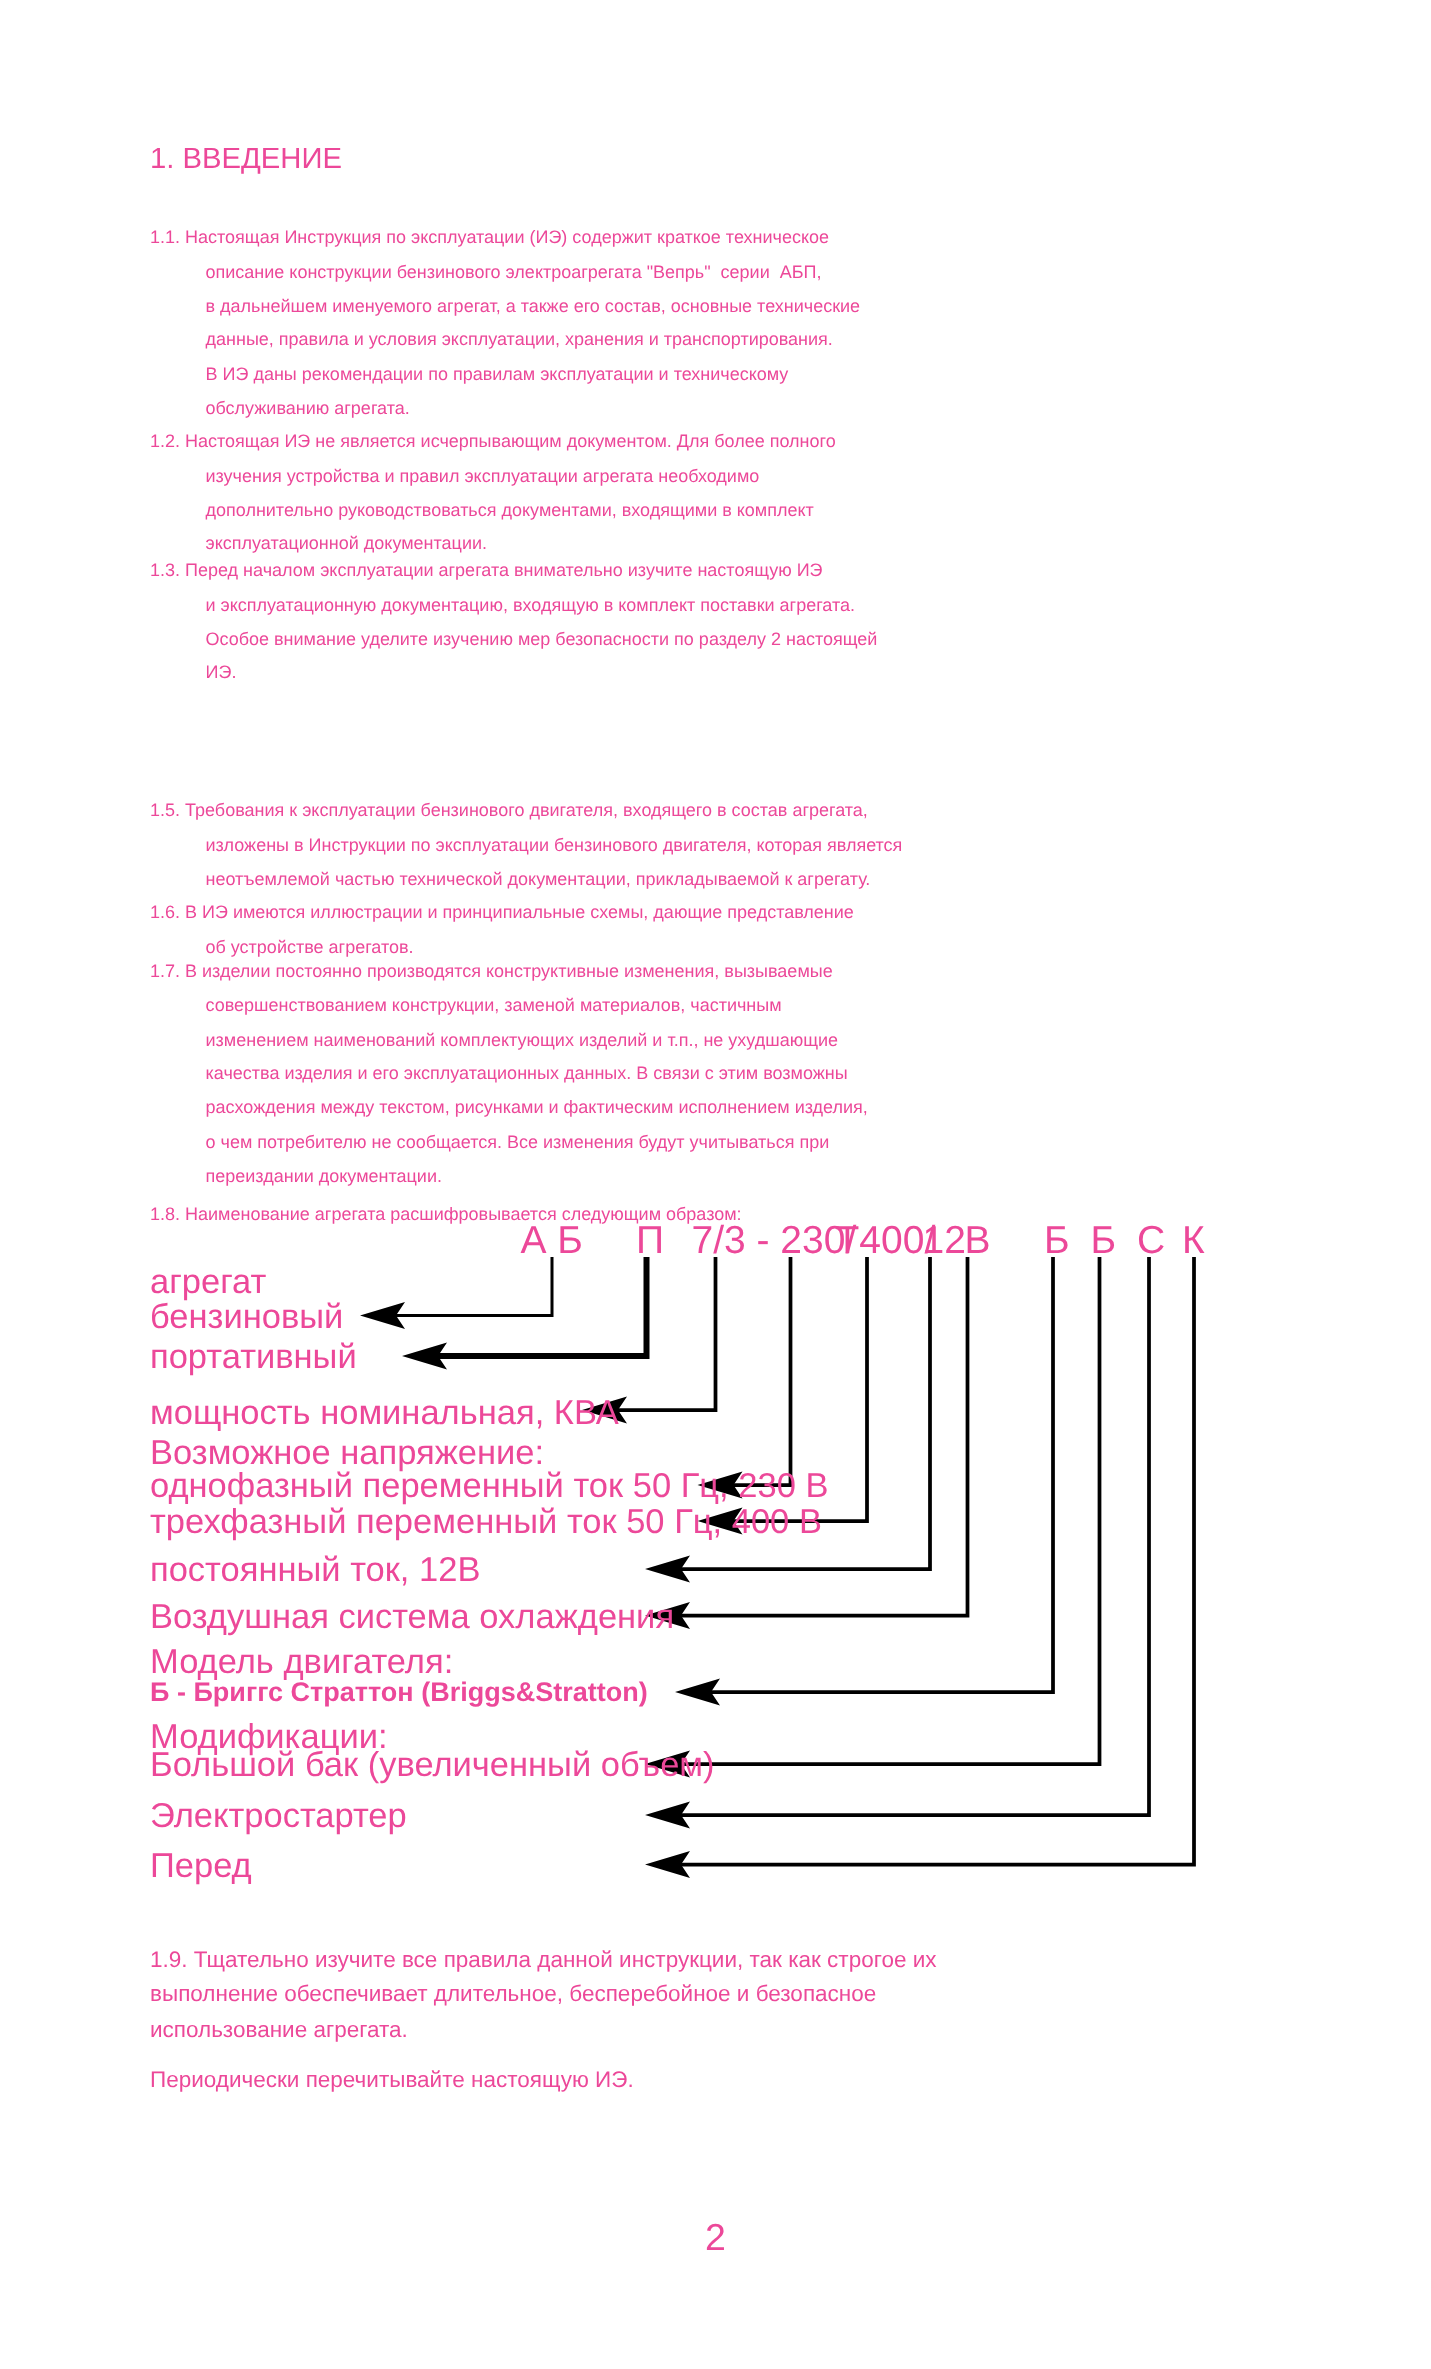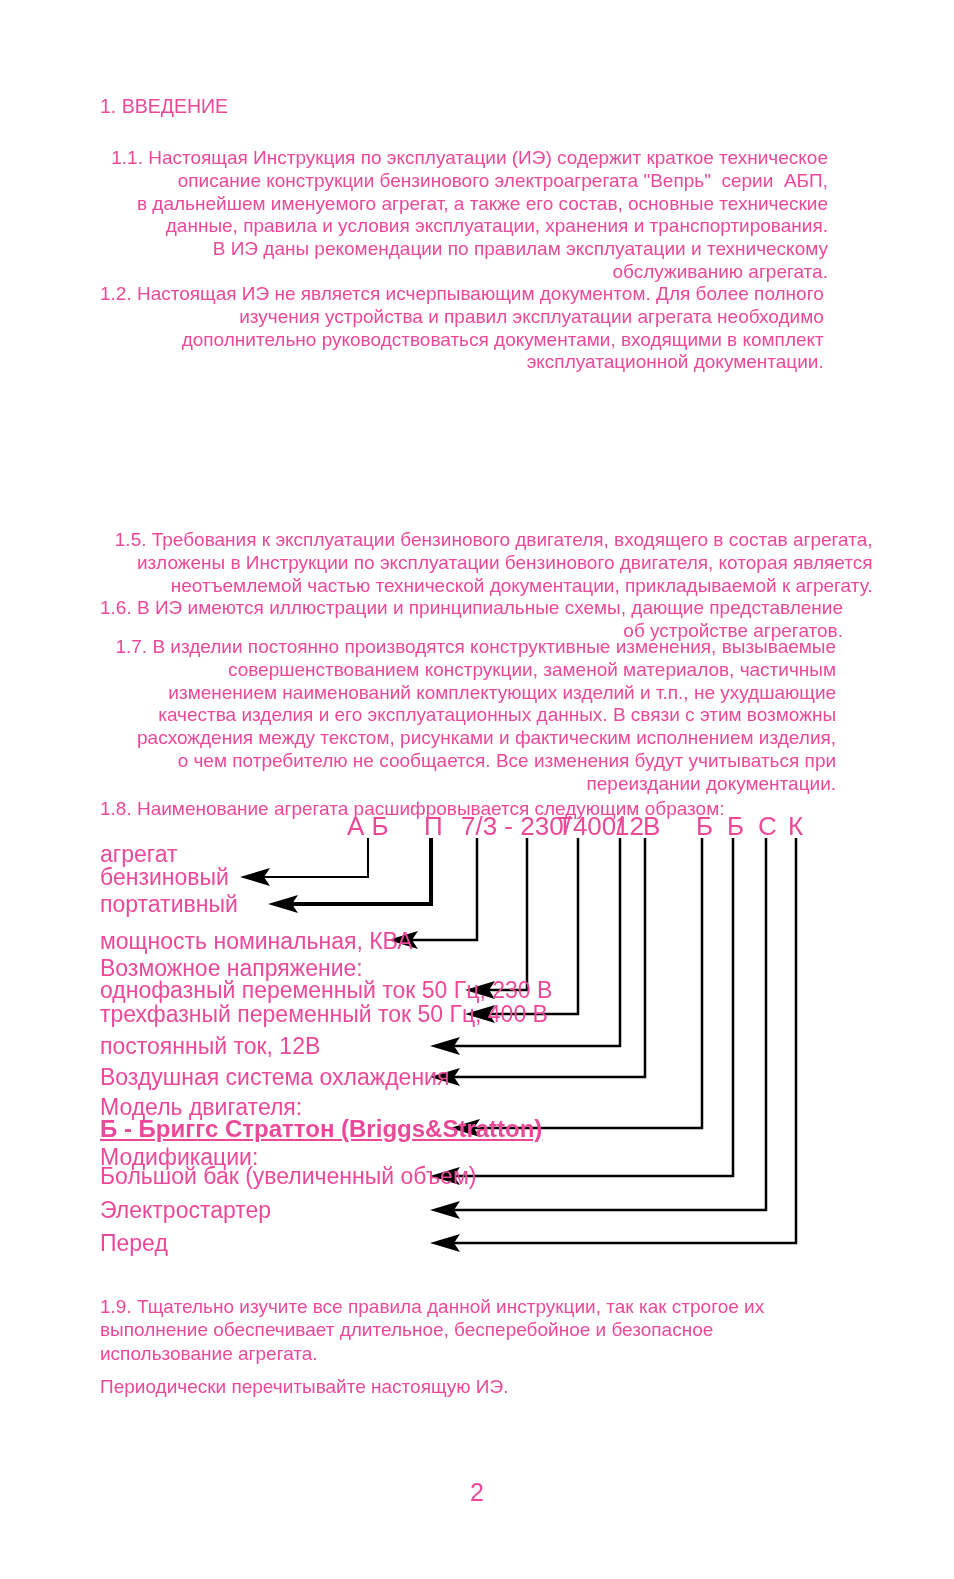--- a/index.html
+++ b/index.html
@@ -5,48 +5,52 @@
   html,body{margin:0;padding:0;background:#888;}
   .page{
     position:relative;width:954px;height:1579px;margin:0 auto;
     background:#ffffff;color:#ec4899;
     font-family:"Liberation Sans","DejaVu Sans",sans-serif;
     overflow:hidden;
   }
   .title{position:absolute;left:100px;font-size:19.5px;white-space:pre;}
   .para{
     position:absolute;left:100px;padding-left:37px;text-indent:-37px;
-    font-size:19px;line-height:22.8px;white-space:pre;text-align:right;
+    font-size:12px;line-height:22.8px;white-space:pre;
   }
   .para-flush{
-    position:absolute;left:100px;font-size:19px;line-height:23.4px;white-space:pre;
+    position:absolute;left:100px;font-size:15px;line-height:23.4px;white-space:pre;
   }
   .code-part{position:absolute;top:816px;font-size:26px;line-height:21px;white-space:pre;}
   .dlabel{position:absolute;left:100px;font-size:23px;line-height:23px;white-space:pre;}
-  .dlabel.bold{font-weight:bold;font-size:24px;text-decoration:underline;}
+  .dlabel.bold{font-weight:bold;font-size:18px;}
   .pagenum{position:absolute;left:0;top:1478px;width:954px;text-align:center;font-size:25px;}
   svg.connectors{position:absolute;left:0;top:0;pointer-events:none;}
 </style>
 </head>
 <body>
 
 <div class="page">
 
   <div class="title" style="top:95px">1. ВВЕДЕНИЕ</div>
 
   <div class="para" style="top:147px">1.1. Настоящая Инструкция по эксплуатации (ИЭ) содержит краткое техническое
 описание конструкции бензинового электроагрегата "Вепрь"  серии  АБП,
 в дальнейшем именуемого агрегат, а также его состав, основные технические
 данные, правила и условия эксплуатации, хранения и транспортирования.
 В ИЭ даны рекомендации по правилам эксплуатации и техническому
 обслуживанию агрегата.</div>
   <div class="para" style="top:283px">1.2. Настоящая ИЭ не является исчерпывающим документом. Для более полного
 изучения устройства и правил эксплуатации агрегата необходимо
 дополнительно руководствоваться документами, входящими в комплект
 эксплуатационной документации.</div>
+  <div class="para" style="top:369px">1.3. Перед началом эксплуатации агрегата внимательно изучите настоящую ИЭ
+и эксплуатационную документацию, входящую в комплект поставки агрегата.
+Особое внимание уделите изучению мер безопасности по разделу 2 настоящей
+ИЭ.</div>
   <div class="para" style="top:529px">1.5. Требования к эксплуатации бензинового двигателя, входящего в состав агрегата,
 изложены в Инструкции по эксплуатации бензинового двигателя, которая является
 неотъемлемой частью технической документации, прикладываемой к агрегату.</div>
   <div class="para" style="top:597px">1.6. В ИЭ имеются иллюстрации и принципиальные схемы, дающие представление
 об устройстве агрегатов.</div>
   <div class="para" style="top:636px">1.7. В изделии постоянно производятся конструктивные изменения, вызываемые
 совершенствованием конструкции, заменой материалов, частичным
 изменением наименований комплектующих изделий и т.п., не ухудшающие
 качества изделия и его эксплуатационных данных. В связи с этим возможны
 расхождения между текстом, рисунками и фактическим исполнением изделия,

